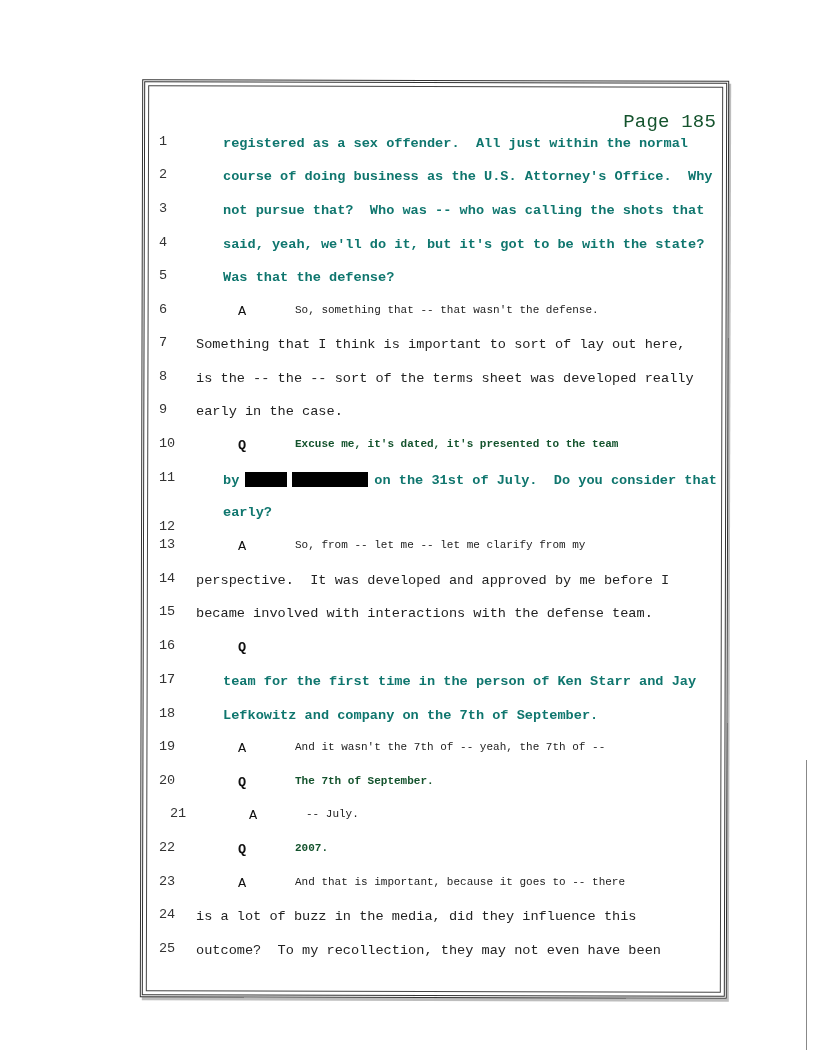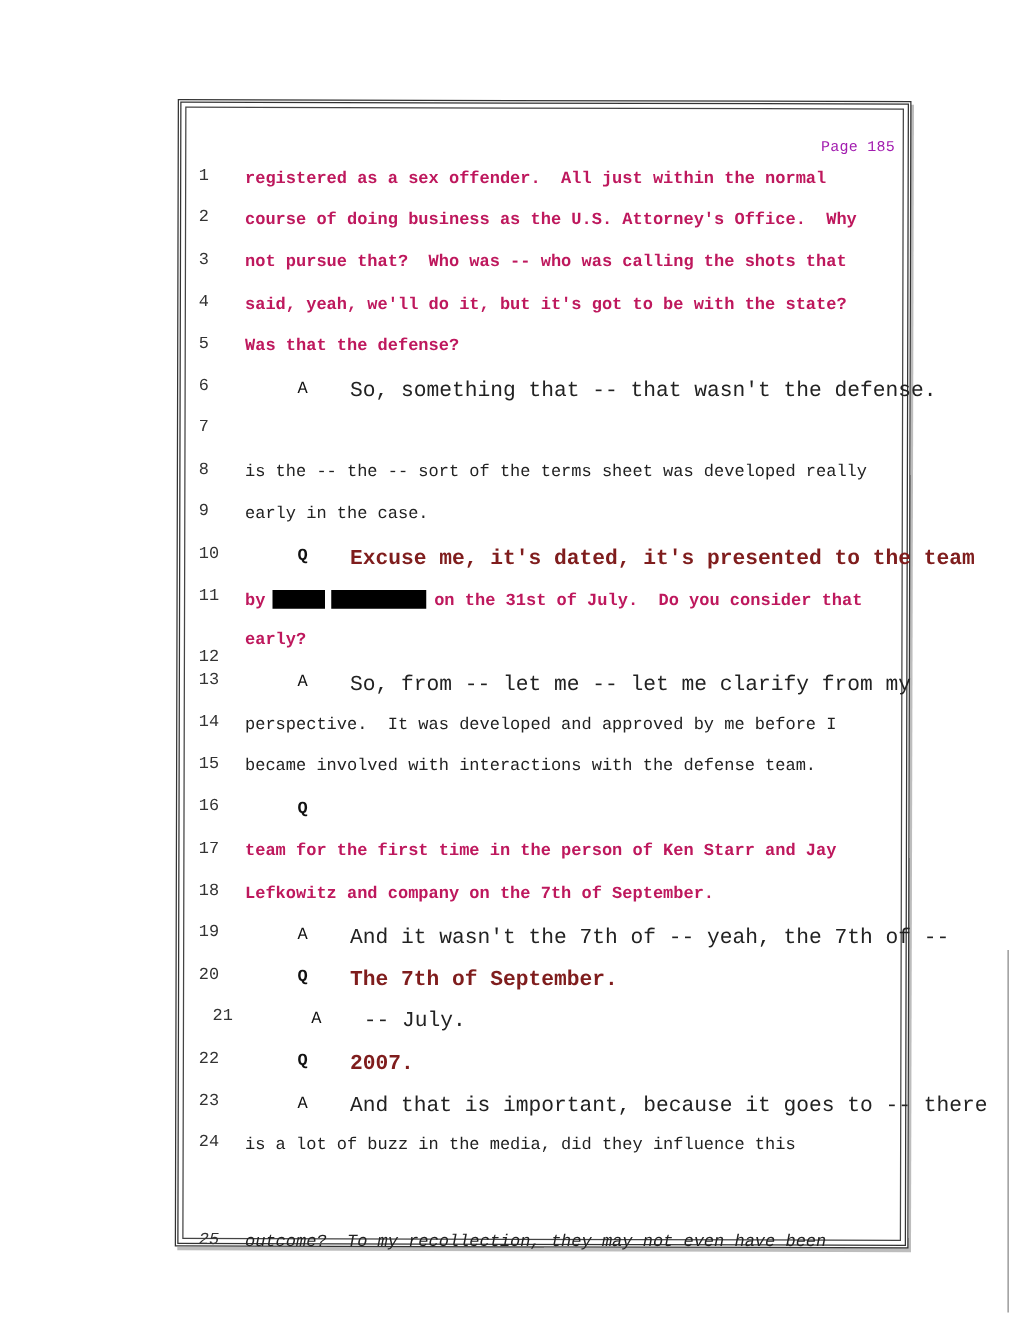--- a/index.html
+++ b/index.html
@@ -11,36 +11,36 @@
     box-shadow: 2px 3px 0 #bdbdbd;
   }
   .frame-inner {
     position: absolute; left: 3px; top: 3px; right: 3px; bottom: 3px;
     border: 1px solid #444;
   }
   .edge-line {
     position: absolute; left: 806px; top: 760px; width: 1px; height: 290px; background: #888;
   }
   .page-number {
-    position: absolute; right: 100px; top: 111px; font-size: 12px; color: #a21caf; font-weight: normal; letter-spacing: 0.2px;
+    position: absolute; right: 100px; top: 111px; font-size: 19px; color: #14532d; font-weight: normal; letter-spacing: 0.2px;
   }
   .line {
     position: absolute; left: 0; width: 816px; height: 20px;
   }
   .ln {
     position: absolute; left: 159px; font-size: 13.5px; color: #333; font-family: "Liberation Mono", monospace;
   }
   .txt {
     position: absolute; left: 196px; font-size: 13.6px; white-space: pre; color: #222;
   }
-  .txt.bold { font-weight: bold; color: #be185d; }
+  .txt.bold { font-weight: bold; color: #0f766e; margin-left: 27px; }
   .speaker { position: absolute; left: 238px; font-size: 13.6px; }
   .speaker.bold { font-weight: bold; }
-  .after-speaker { position: absolute; left: 280px; font-size: 17px; white-space: pre; color: #222; }
-  .after-speaker.bold { font-weight: bold; color: #7f1d1d; }
+  .after-speaker { position: absolute; left: 295px; font-size: 11px; white-space: pre; color: #222; }
+  .after-speaker.bold { font-weight: bold; color: #14532d; }
   .redact { display: inline-block; background: #000; height: 15px; vertical-align: -3px; }
   .redact.r1 { width: 42px; margin: 0 5px 0 6px; }
   .redact.r2 { width: 76px; margin: 0 6px 0 0; }
   .seg { white-space: pre; }
 </style>
 </head>
 <body>
 
 <div class="frame-outer">
   <div class="frame-inner"></div>
@@ -70,20 +70,21 @@
       <span class="ln" style="top: -2px;">5</span>
       <span class="txt bold">Was that the defense?</span>
     </div>
     <div class="line" style="top: 304px;">
       <span class="ln" style="top: -2px;">6</span>
       <span class="speaker">A</span>
       <span class="after-speaker">So, something that -- that wasn't the defense.</span>
     </div>
     <div class="line" style="top: 337px;">
       <span class="ln" style="top: -2px;">7</span>
+      <span class="txt">Something that I think is important to sort of lay out here,</span>
     </div>
     <div class="line" style="top: 371px;">
       <span class="ln" style="top: -2px;">8</span>
       <span class="txt">is the -- the -- sort of the terms sheet was developed really</span>
     </div>
     <div class="line" style="top: 404px;">
       <span class="ln" style="top: -2px;">9</span>
       <span class="txt">early in the case.</span>
     </div>
     <div class="line" style="top: 438px;">
@@ -146,17 +147,17 @@
     </div>
     <div class="line" style="top: 876px;">
       <span class="ln" style="top: -2px;">23</span>
       <span class="speaker">A</span>
       <span class="after-speaker">And that is important, because it goes to -- there</span>
     </div>
     <div class="line" style="top: 909px;">
       <span class="ln" style="top: -2px;">24</span>
       <span class="txt">is a lot of buzz in the media, did they influence this</span>
     </div>
-    <div class="line" style="top: 987px; font-style: italic;">
+    <div class="line" style="top: 943px;">
       <span class="ln" style="top: -2px;">25</span>
       <span class="txt">outcome?  To my recollection, they may not even have been</span>
     </div>
   </div>
 
 </body></html>

